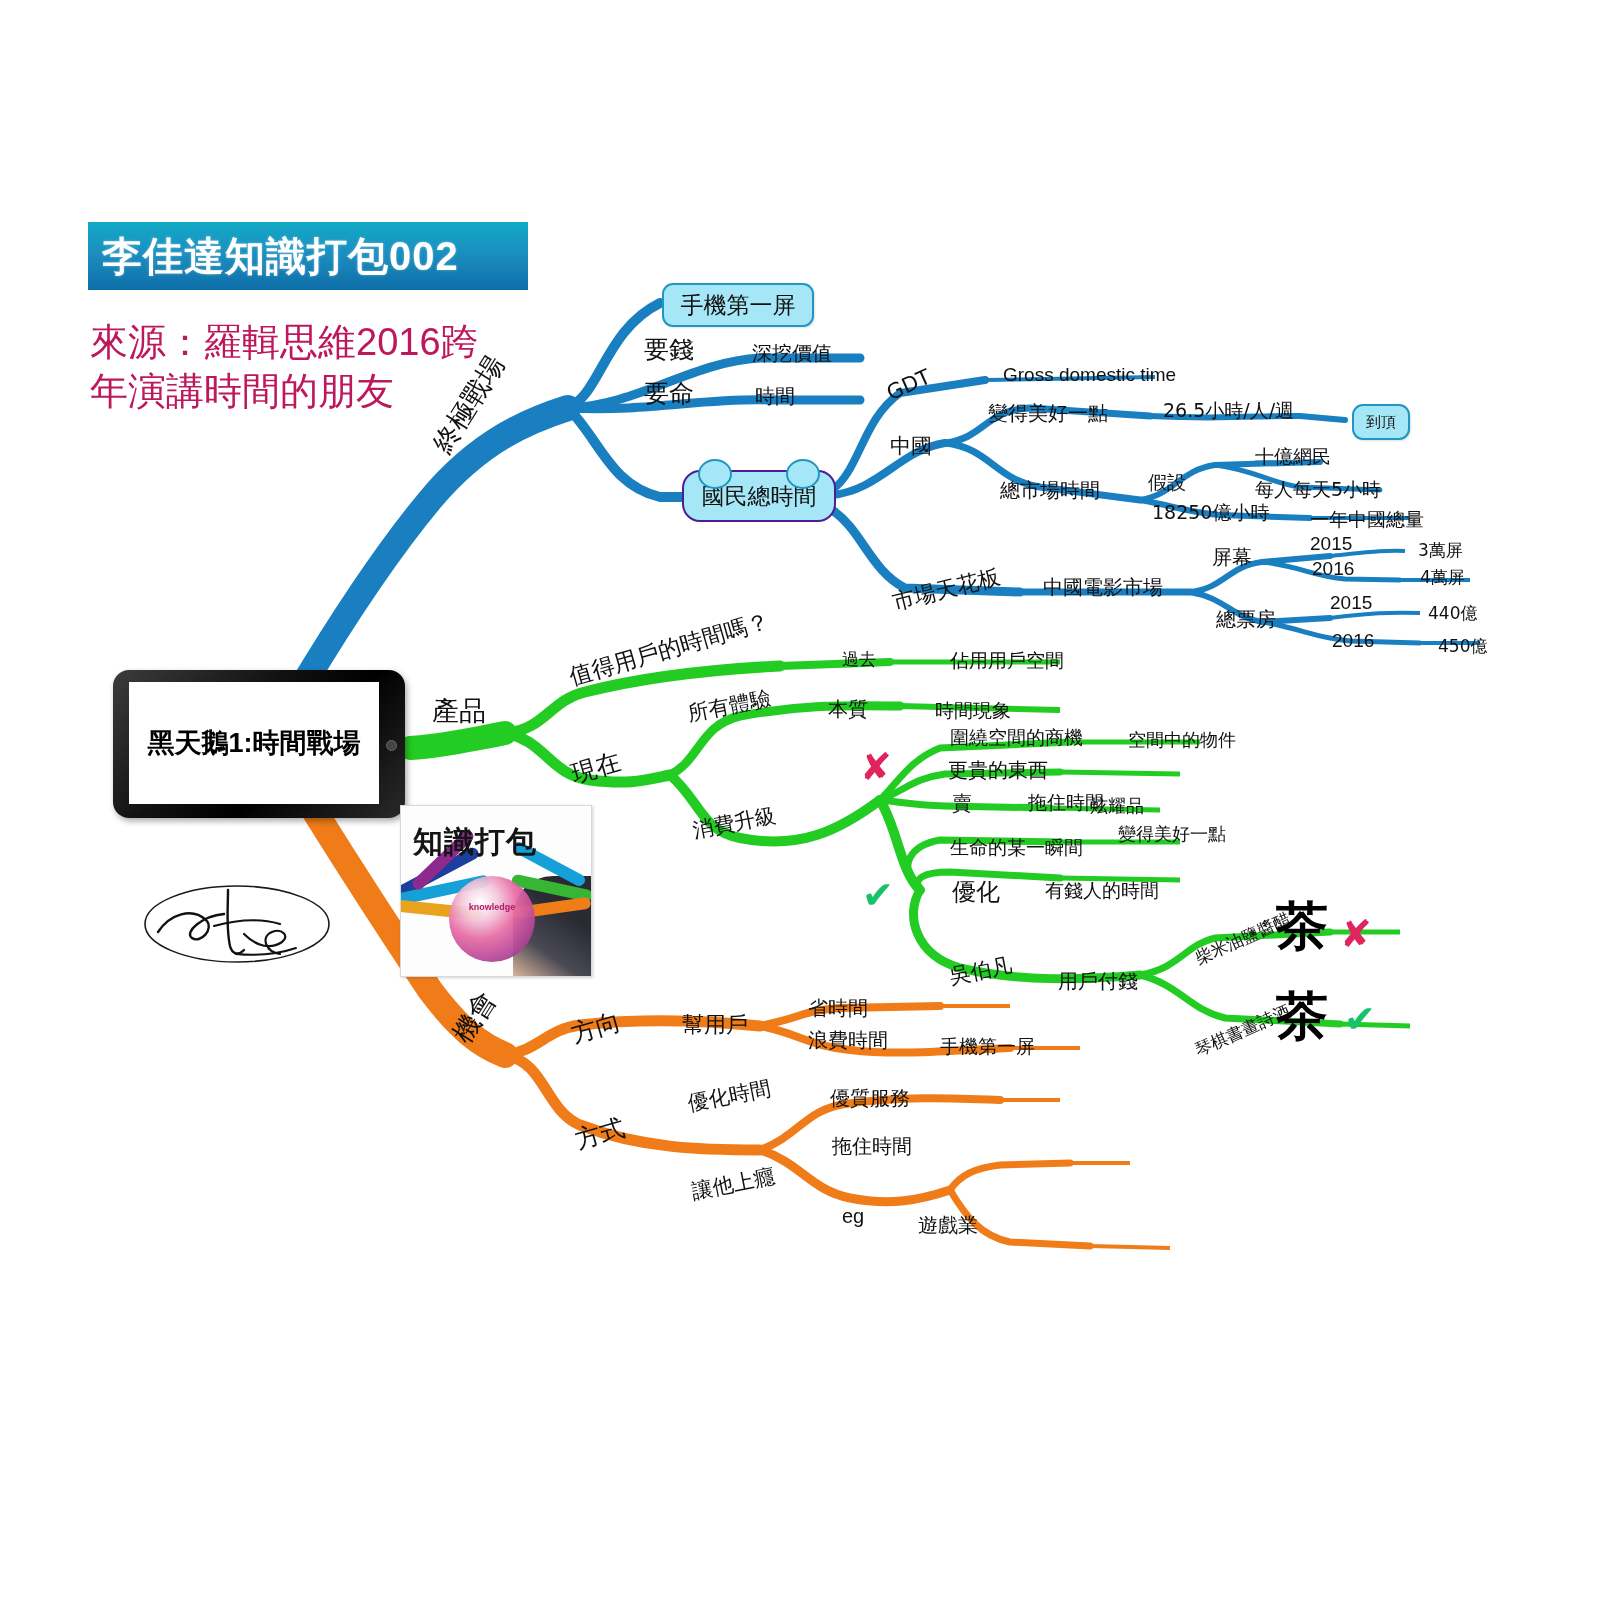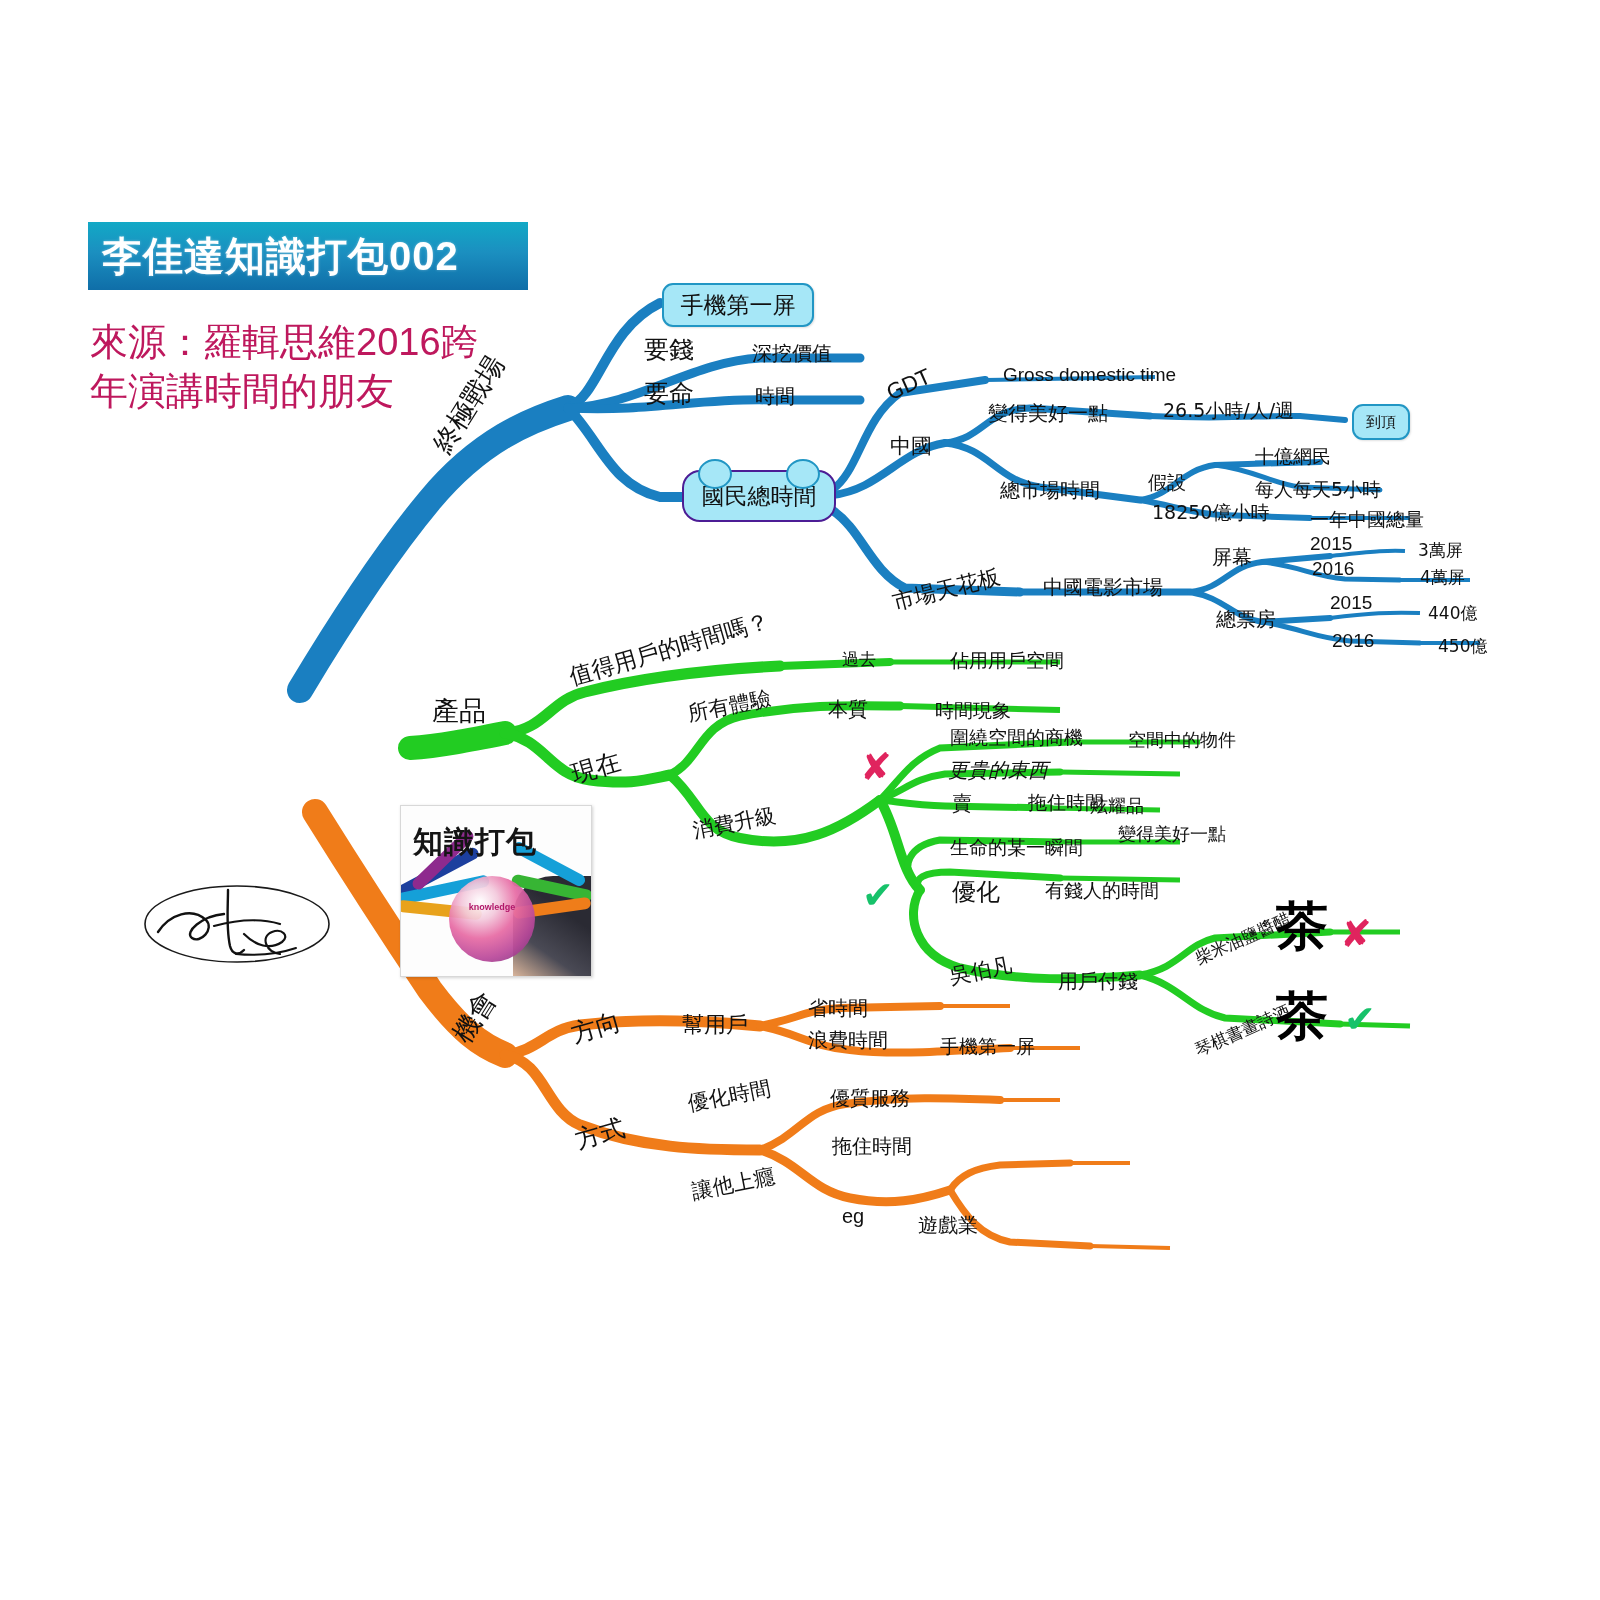--- a/index.html
+++ b/index.html
@@ -167,20 +167,26 @@
   </svg>
 
   <div class="title-banner">
     <span>李佳達知識打包002</span>
   </div>
   <div class="source-text">
     <div>來源：羅輯思維2016跨</div>
     <div>年演講時間的朋友</div>
   </div>
 
+  <div class="tablet">
+    <div class="tablet-screen">
+      <span>黑天鵝1:時間戰場</span>
+    </div>
+    <div class="tablet-btn"></div>
+  </div>
 
   <svg class="signature" viewBox="0 0 195 112">
     <ellipse cx="97" cy="62" rx="92" ry="38" fill="none" stroke="#1a1a1a" stroke-width="1.6"></ellipse>
     <path d="M18,70 C30,52 52,45 66,58 C75,67 60,82 52,76 C44,70 62,54 84,52" fill="none" stroke="#111" stroke-width="2.4" stroke-linecap="round"></path>
     <path d="M88,28 C88,46 86,66 90,84 C92,92 98,94 104,88" fill="none" stroke="#111" stroke-width="2.4" stroke-linecap="round"></path>
     <path d="M74,64 C96,58 120,56 140,62" fill="none" stroke="#111" stroke-width="2.2" stroke-linecap="round"></path>
     <path d="M104,72 C116,84 130,88 142,80 C150,74 142,66 132,70 C120,75 126,90 140,92" fill="none" stroke="#111" stroke-width="2.2" stroke-linecap="round"></path>
     <path d="M96,92 C116,94 138,92 156,86" fill="none" stroke="#111" stroke-width="2" stroke-linecap="round"></path>
   </svg>
 
@@ -250,21 +256,21 @@
   <div class="lbl cn rot-6" style="left:688px;top:700px;font-size:21px;">所有體驗</div>
   <div class="lbl cn" style="left:828px;top:696px;font-size:20px;">本質</div>
   <div class="lbl cn" style="left:935px;top:698px;font-size:19px;">時間現象</div>
   <div class="lbl cn rot-6" style="left:693px;top:817px;font-size:21px;">消費升級</div>
 
   <div class="mark mark-x" style="left:860px;top:748px;">✘</div>
   <div class="mark mark-check" style="left:862px;top:876px;">✔</div>
 
   <div class="lbl cn" style="left:950px;top:725px;font-size:19px;">圍繞空間的商機</div>
   <div class="lbl cn" style="left:1128px;top:728px;font-size:18px;">空間中的物件</div>
-  <div class="lbl cn" style="left:948px;top:757px;font-size:20px;font-style:italic;">更貴的東西</div>
+  <div class="lbl cn" style="left:948px;top:757px;font-size:20px;">更貴的東西</div>
   <div class="lbl cn" style="left:1090px;top:760px;font-size:18px;margin-top:34px;">炫耀品</div>
   <div class="lbl cn" style="left:952px;top:790px;font-size:20px;">賣</div>
   <div class="lbl cn" style="left:1028px;top:790px;font-size:19px;">拖住時間</div>
   <div class="lbl cn" style="left:950px;top:835px;font-size:19px;">生命的某一瞬間</div>
   <div class="lbl cn" style="left:1118px;top:822px;font-size:18px;">變得美好一點</div>
   <div class="lbl cn" style="left:952px;top:876px;font-size:24px;">優化</div>
   <div class="lbl cn" style="left:1045px;top:878px;font-size:19px;">有錢人的時間</div>
   <div class="lbl cn rot-6" style="left:950px;top:963px;font-size:21px;">吳伯凡</div>
   <div class="lbl cn" style="left:1058px;top:968px;font-size:20px;">用戶付錢</div>
 

